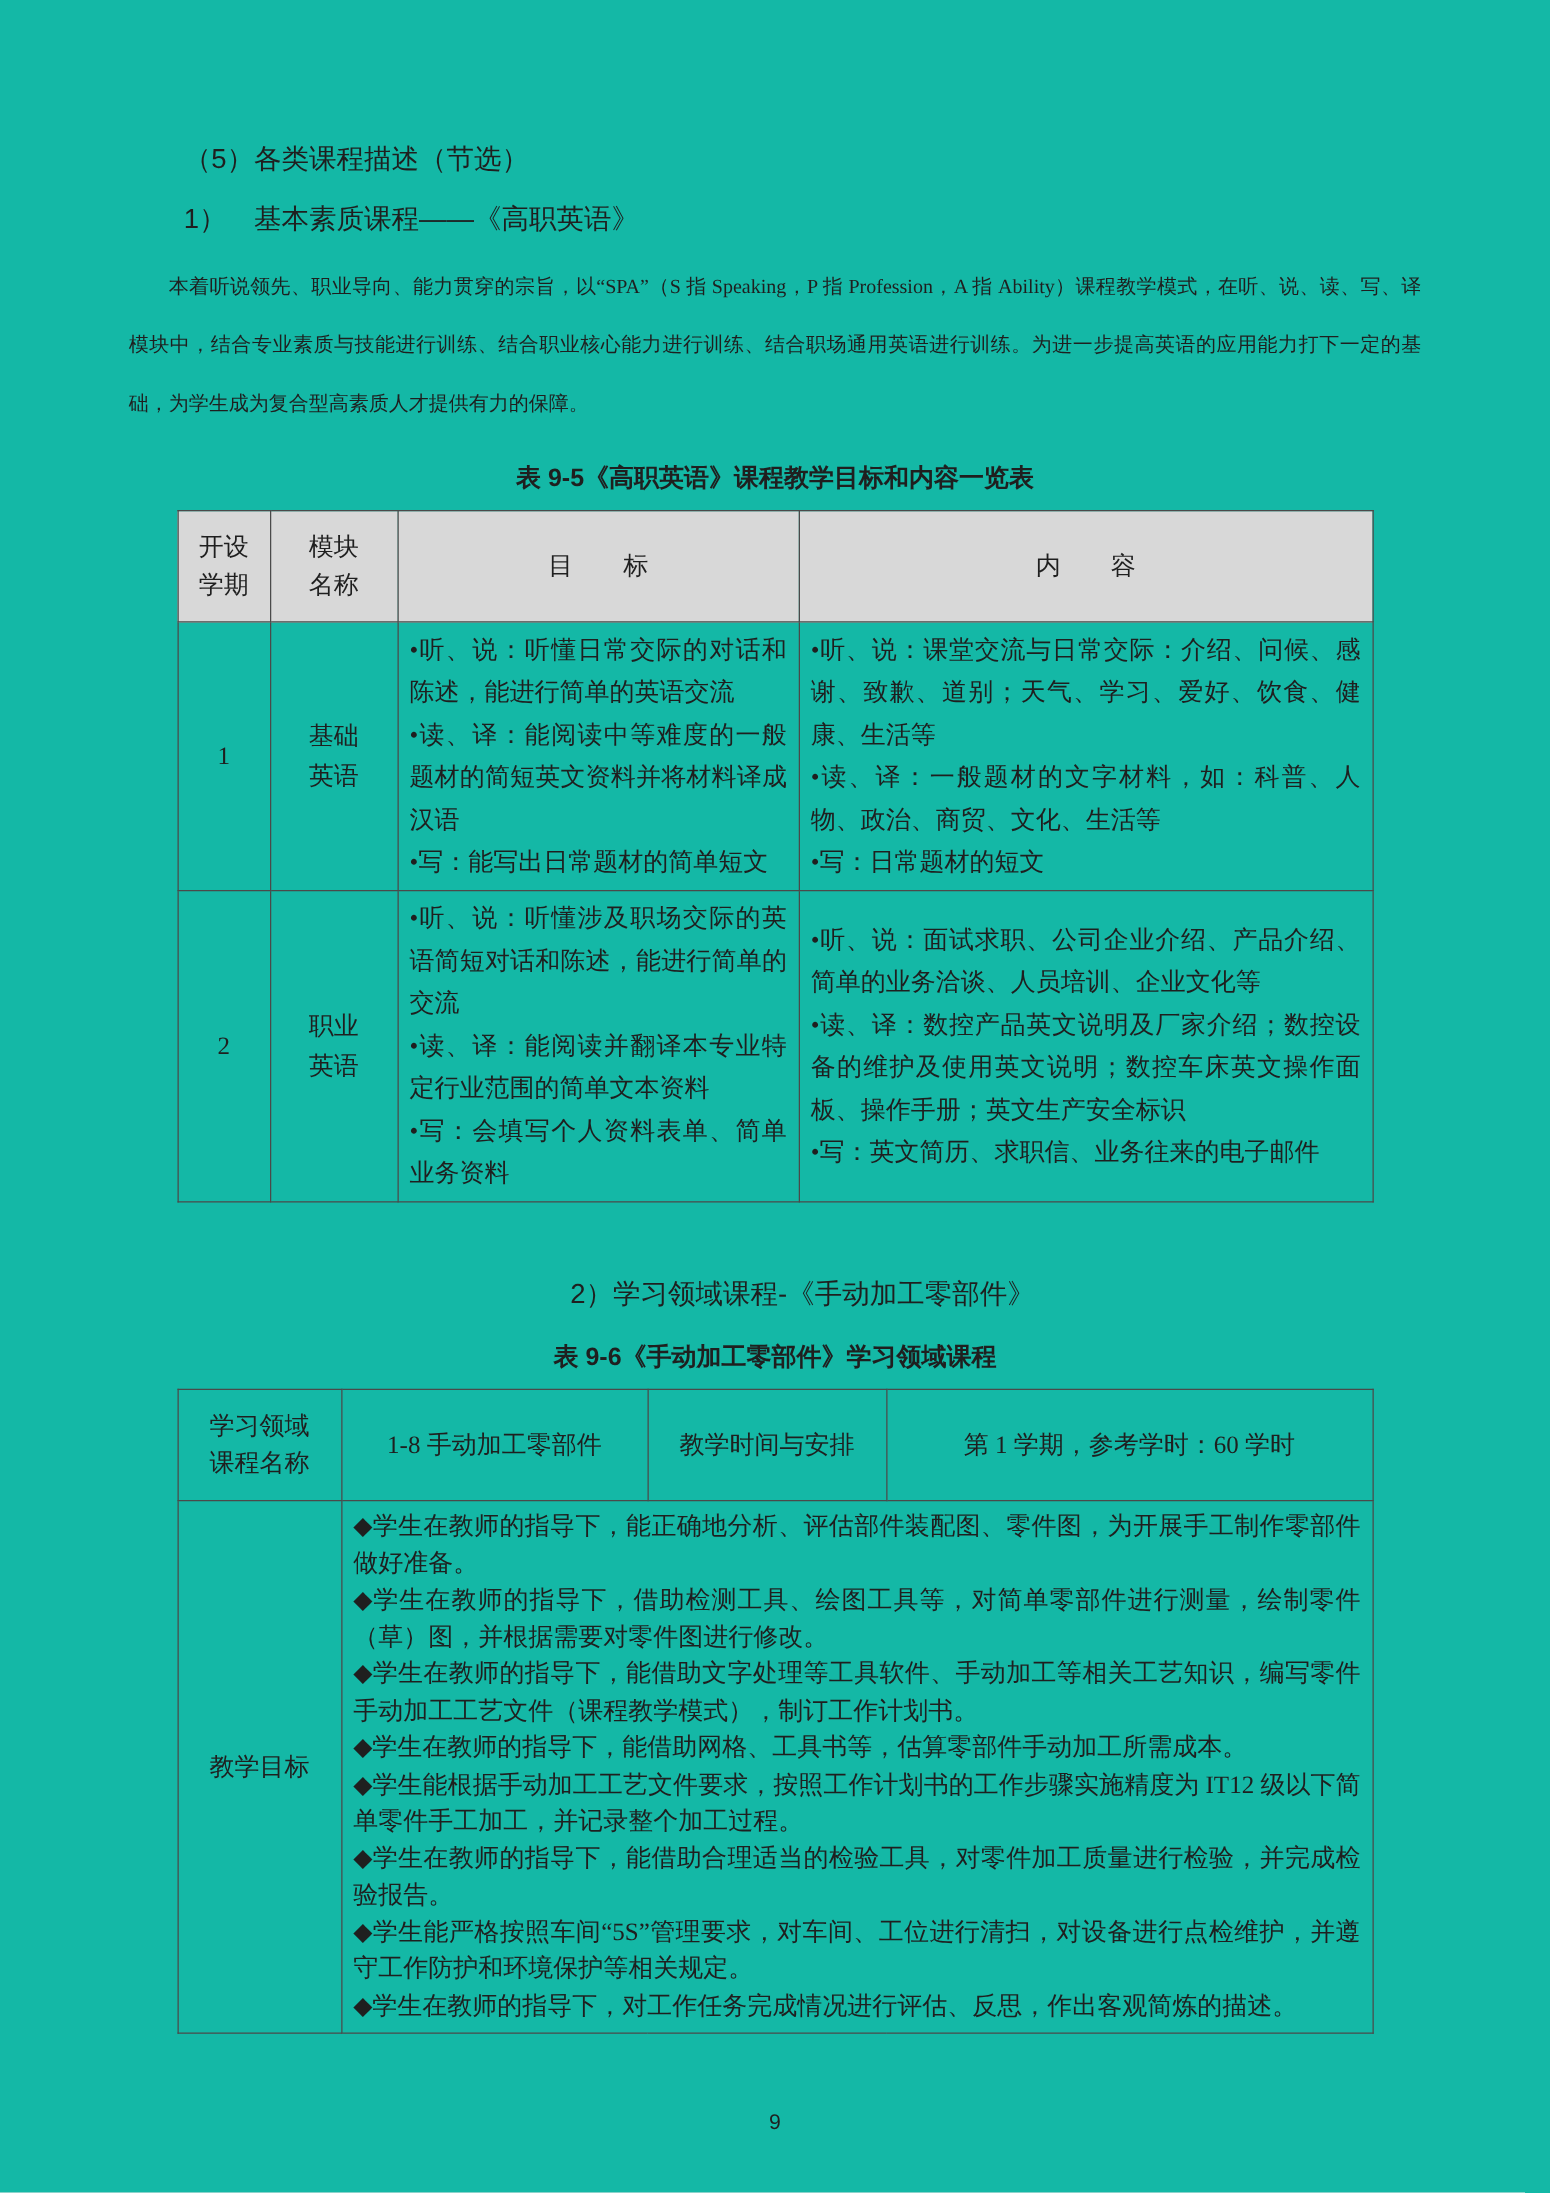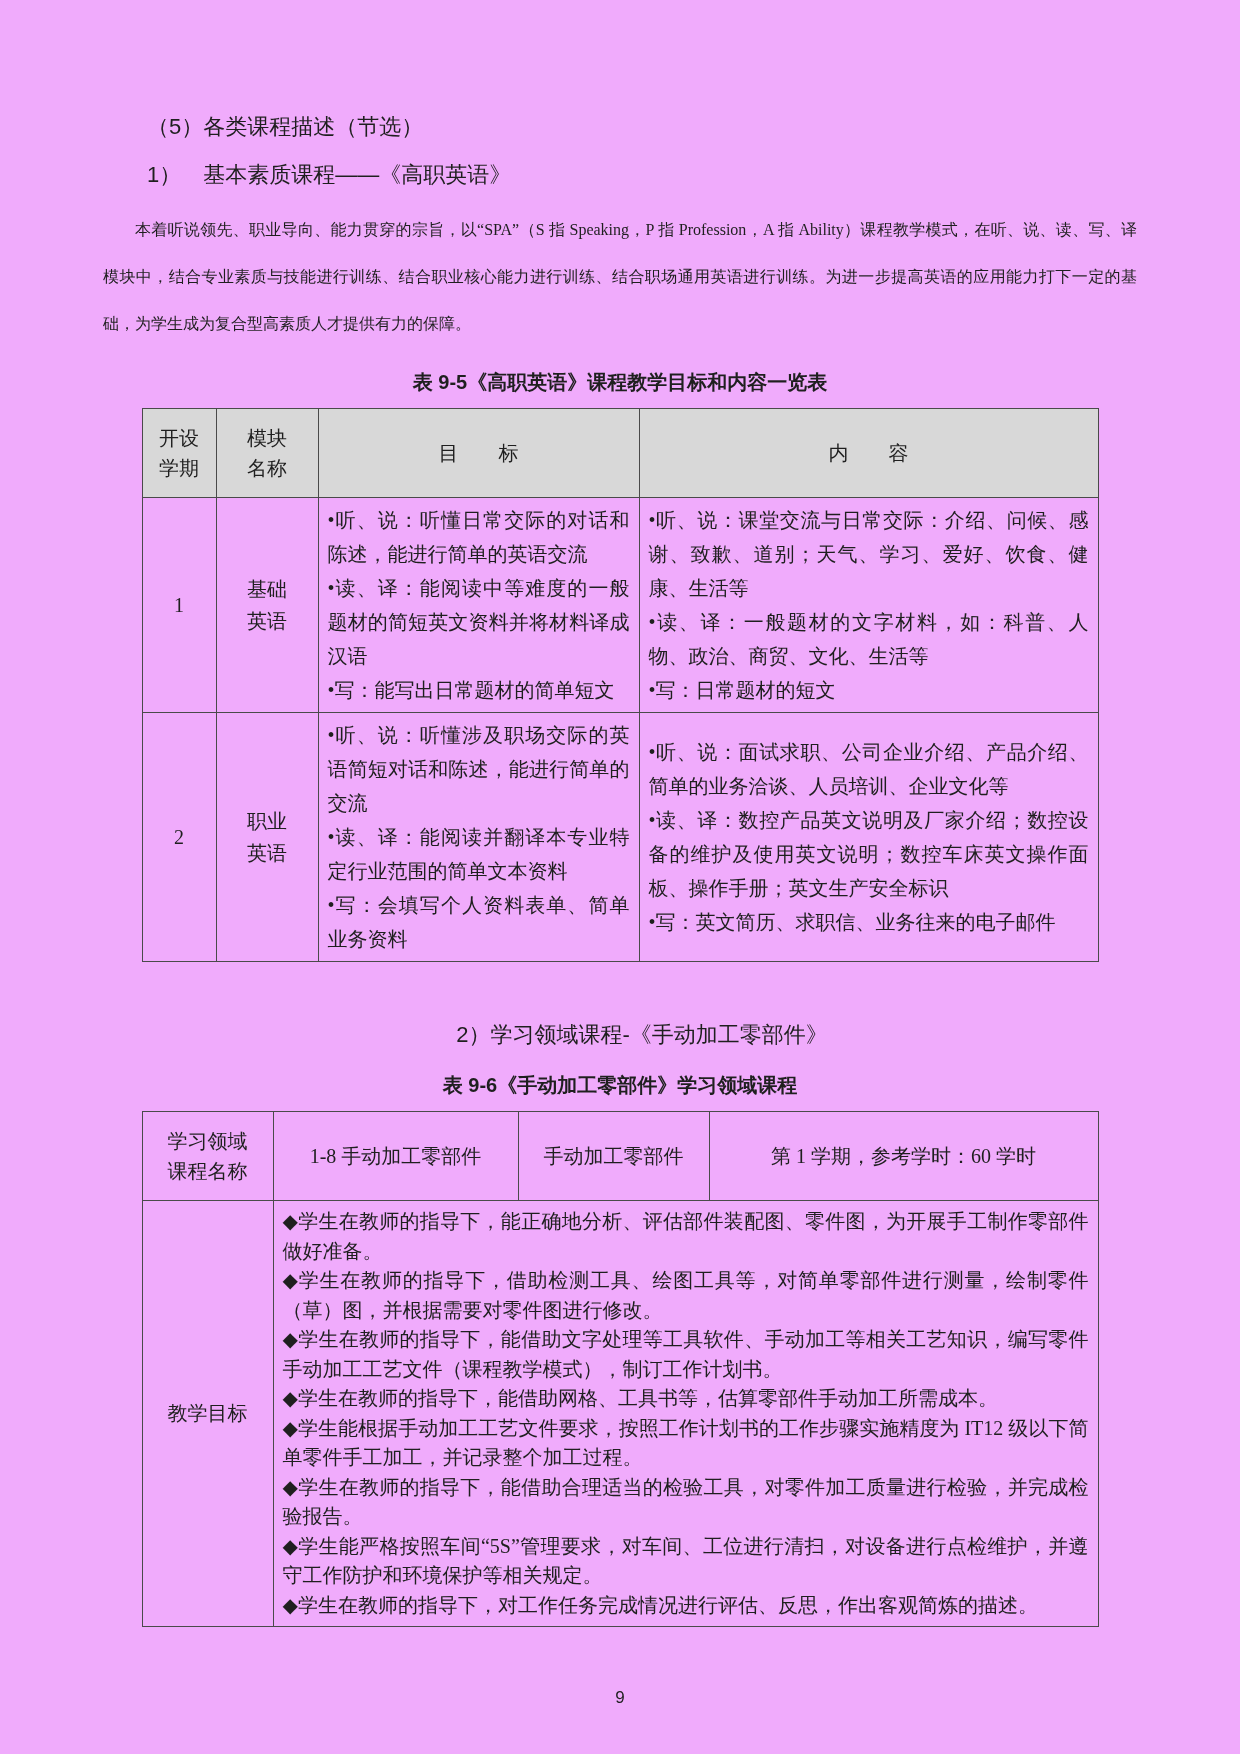--- a/index.html
+++ b/index.html
@@ -1,17 +1,17 @@
 <!DOCTYPE html>
 <html><head>
 <meta charset="utf-8">
 <style>
   html,body{margin:0;padding:0;background:#e8e8e8;}
   .page{
-    width:1240px;height:1754px;background:#f0abfc;position:relative;
+    width:1240px;height:1754px;background:#14b8a6;position:relative;
     margin:0 auto;color:#1f1f1f;overflow:hidden;
     font-family:"Liberation Serif","DejaVu Serif",serif;
   }
   .content{padding:112px 103px 0 103px;}
   .h1,.h2,.h3{
     font-family:"Liberation Sans","DejaVu Sans",sans-serif;
     font-size:22px;line-height:30px;text-indent:2em;font-weight:400;
   }
   .h1{margin:0 0 18px 0;}
   .h2{margin:0 0 16px 0;}
@@ -117,21 +117,21 @@
         <col style="width:131px">
           <col style="width:245px">
           <col style="width:191px">
           <col style="width:389px">
       </colgroup>
       <tbody>
         <tr class="r1">
           <th>学习领域
 课程名称</th>
           <td>1-8 手动加工零部件</td>
-          <td>手动加工零部件</td>
+          <td>教学时间与安排</td>
           <td>第 1 学期，参考学时：60 学时</td>
         </tr>
         <tr>
           <th class="lbl">教学目标</th>
           <td class="goals" colspan="3">
             <div class="bullet2">◆学生在教师的指导下，能正确地分析、评估部件装配图、零件图，为开展手工制作零部件做好准备。</div>
             <div class="bullet2">◆学生在教师的指导下，借助检测工具、绘图工具等，对简单零部件进行测量，绘制零件（草）图，并根据需要对零件图进行修改。</div>
             <div class="bullet2">◆学生在教师的指导下，能借助文字处理等工具软件、手动加工等相关工艺知识，编写零件手动加工工艺文件（课程教学模式），制订工作计划书。</div>
             <div class="bullet2">◆学生在教师的指导下，能借助网格、工具书等，估算零部件手动加工所需成本。</div>
             <div class="bullet2">◆学生能根据手动加工工艺文件要求，按照工作计划书的工作步骤实施精度为 IT12 级以下简单零件手工加工，并记录整个加工过程。</div>

